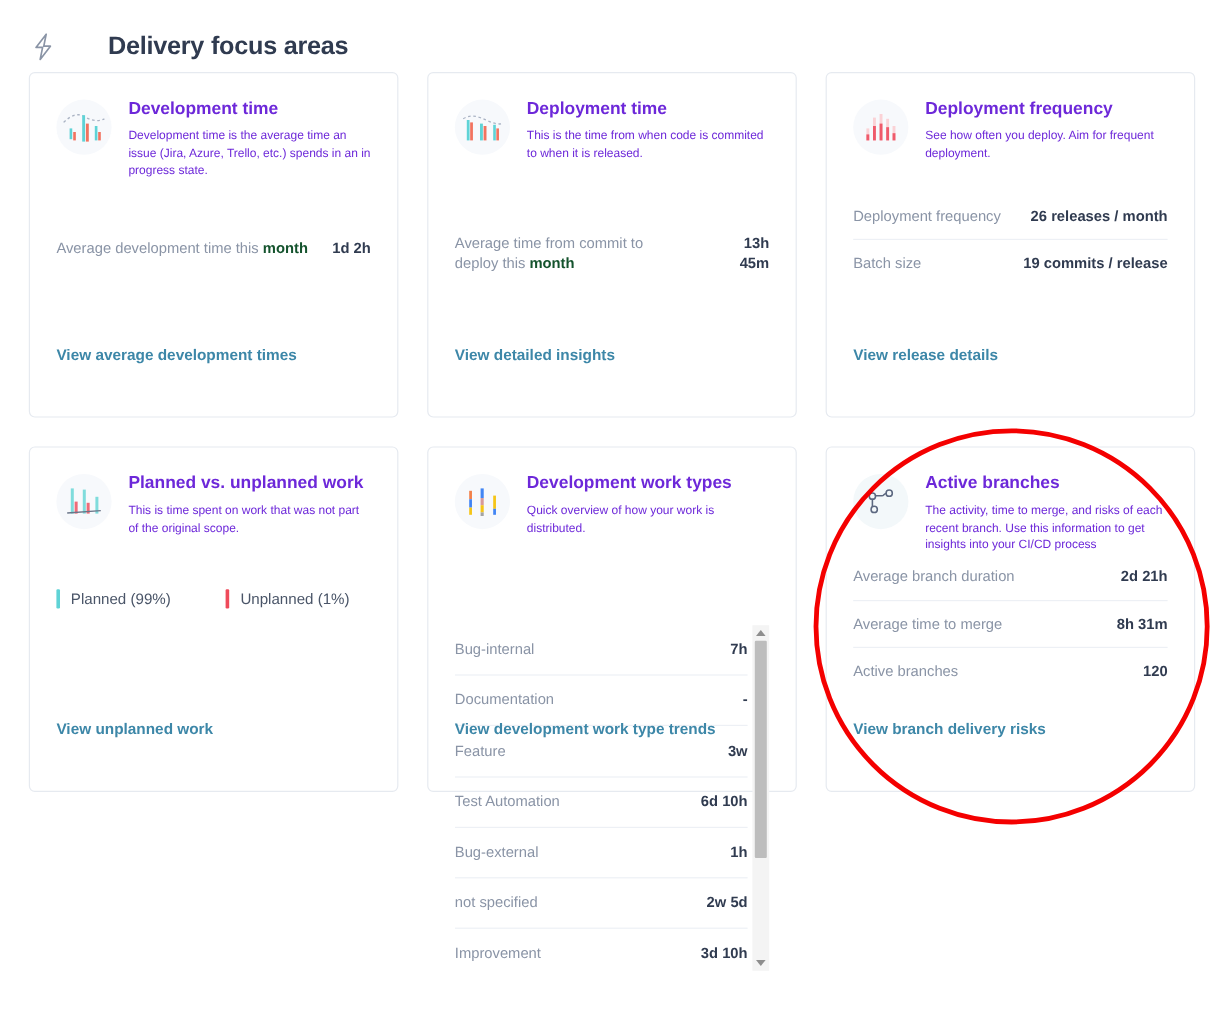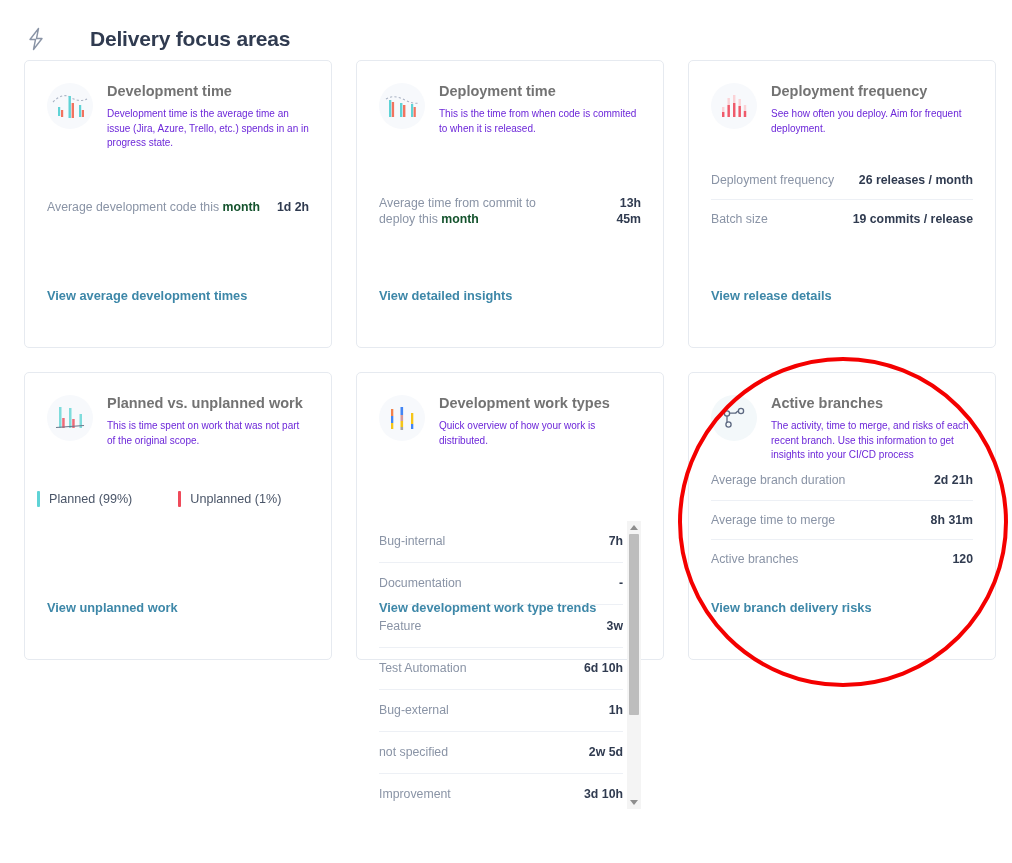--- a/index.html
+++ b/index.html
@@ -57,21 +57,21 @@
     margin-top: 2px;
     display: flex; align-items: center; justify-content: center;
     overflow: hidden;
   }
   .card-illus.mint { background: #f3f8fa; }
   .card-illus svg { display: block; }
   .card-head-text { padding-top: 2px; }
   .card-title {
     font-size: 14.5px;
     font-weight: bold;
-    color: #737373;
+    color: #6d28d9;
     line-height: 1.2;
     margin-bottom: 7px;
   }
   .card-desc {
     font-size: 10px;
     color: #6d28d9;
     line-height: 1.45;
     max-width: 212px;
   }
 
@@ -199,21 +199,21 @@
           <rect x="34.8" y="27" width="2.2" height="7" fill="#f2735f"></rect>
         </svg>
       </div>
       <div class="card-head-text">
         <div class="card-title">Development time</div>
         <div class="card-desc">Development time is the average time an issue (Jira, Azure, Trello, etc.) spends in an in progress state.</div>
       </div>
     </div>
     <div class="stats pinned-bottom" style="bottom:120px">
       <div class="stat-row">
-        <span class="stat-label"><span>Average development code this </span><b>month</b></span>
+        <span class="stat-label"><span>Average development time this </span><b>month</b></span>
         <span class="stat-value">1d 2h</span>
       </div>
     </div>
     <a class="card-link">View average development times</a>
   </div>
 
   <div class="card">
     <div class="card-head">
       <div class="card-illus">
         <svg width="46" height="46" viewBox="0 0 46 46">
@@ -284,21 +284,21 @@
           <rect x="25.2" y="24" width="2.5" height="9" fill="#ef6b78"></rect>
           <rect x="32.5" y="19" width="2.5" height="14" fill="#7fdcdc"></rect>
           <path d="M9 32.5 L37 30.5" stroke="#6b7689" stroke-width="1.2" fill="none"></path>
         </svg>
       </div>
       <div class="card-head-text">
         <div class="card-title">Planned vs. unplanned work</div>
         <div class="card-desc">This is time spent on work that was not part of the original scope.</div>
       </div>
     </div>
-    <div class="legend" style="position:absolute;left:12px;top:118px">
+    <div class="legend" style="position:absolute;left:22px;top:118px">
       <div class="legend-item">
         <span class="legend-bar" style="background:#5fd3d6"></span>
         <span>Planned (99%)</span>
       </div>
       <div class="legend-item">
         <span class="legend-bar" style="background:#ef4a5a"></span>
         <span>Unplanned (1%)</span>
       </div>
     </div>
     <a class="card-link">View unplanned work</a>

